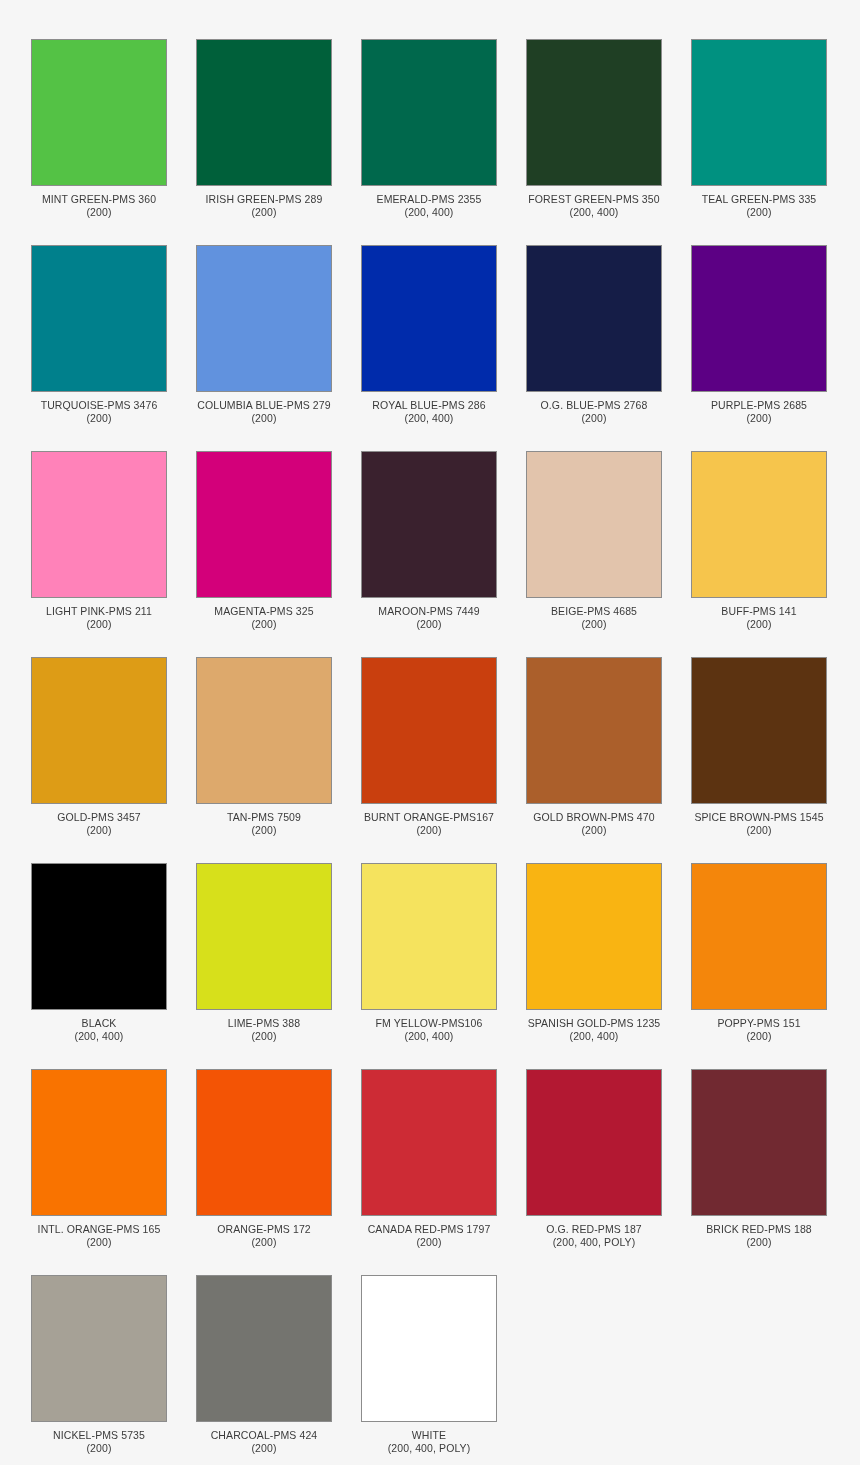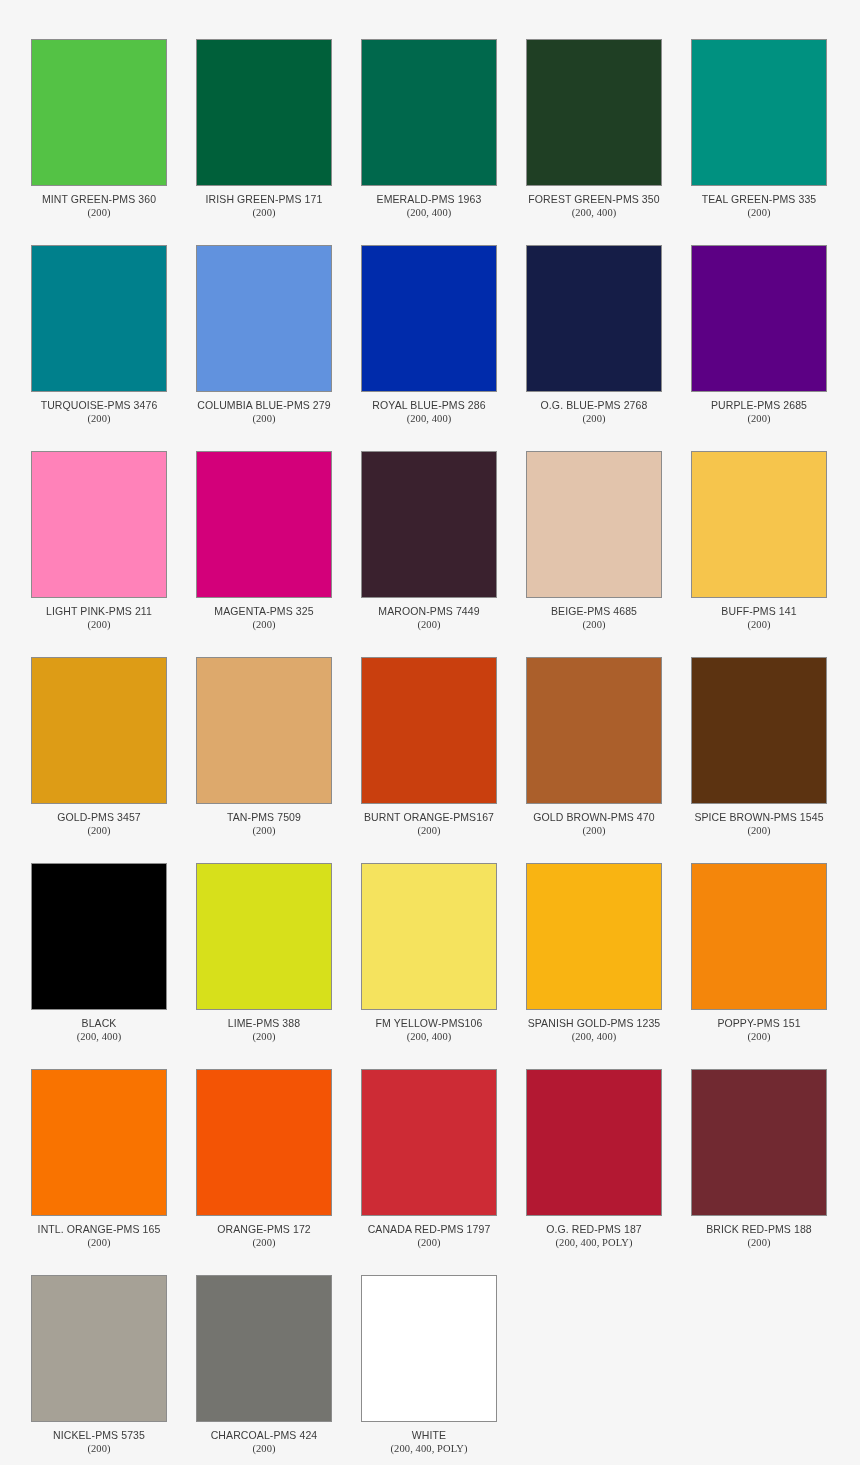--- a/index.html
+++ b/index.html
@@ -47,45 +47,44 @@
     color: #3b3b3b;
     letter-spacing: 0.1px;
     white-space: nowrap;
   }
   .swatch-codes {
     display: block;
     font-size: 10.5px;
     color: #3b3b3b;
     letter-spacing: 0.1px;
     white-space: nowrap;
-    font-family: Liberation Serif, serif;
   }
 </style>
 </head>
 <body>
 
 <div id="swatch-grid">
     <div class="swatch-cell">
       <div class="swatch-chip" style="background-color: rgb(84, 194, 69);"></div>
       <div class="swatch-caption">
         <span class="swatch-name">MINT GREEN-PMS 360</span>
         <span class="swatch-codes">(200)</span>
       </div>
     </div>
     <div class="swatch-cell">
       <div class="swatch-chip" style="background-color: rgb(0, 96, 58);"></div>
       <div class="swatch-caption">
-        <span class="swatch-name">IRISH GREEN-PMS 171</span>
+        <span class="swatch-name">IRISH GREEN-PMS 289</span>
         <span class="swatch-codes">(200)</span>
       </div>
     </div>
     <div class="swatch-cell">
       <div class="swatch-chip" style="background-color: rgb(0, 104, 76);"></div>
       <div class="swatch-caption">
-        <span class="swatch-name">EMERALD-PMS 1963</span>
+        <span class="swatch-name">EMERALD-PMS 2355</span>
         <span class="swatch-codes">(200, 400)</span>
       </div>
     </div>
     <div class="swatch-cell">
       <div class="swatch-chip" style="background-color: rgb(31, 63, 36);"></div>
       <div class="swatch-caption">
         <span class="swatch-name">FOREST GREEN-PMS 350</span>
         <span class="swatch-codes">(200, 400)</span>
       </div>
     </div>

